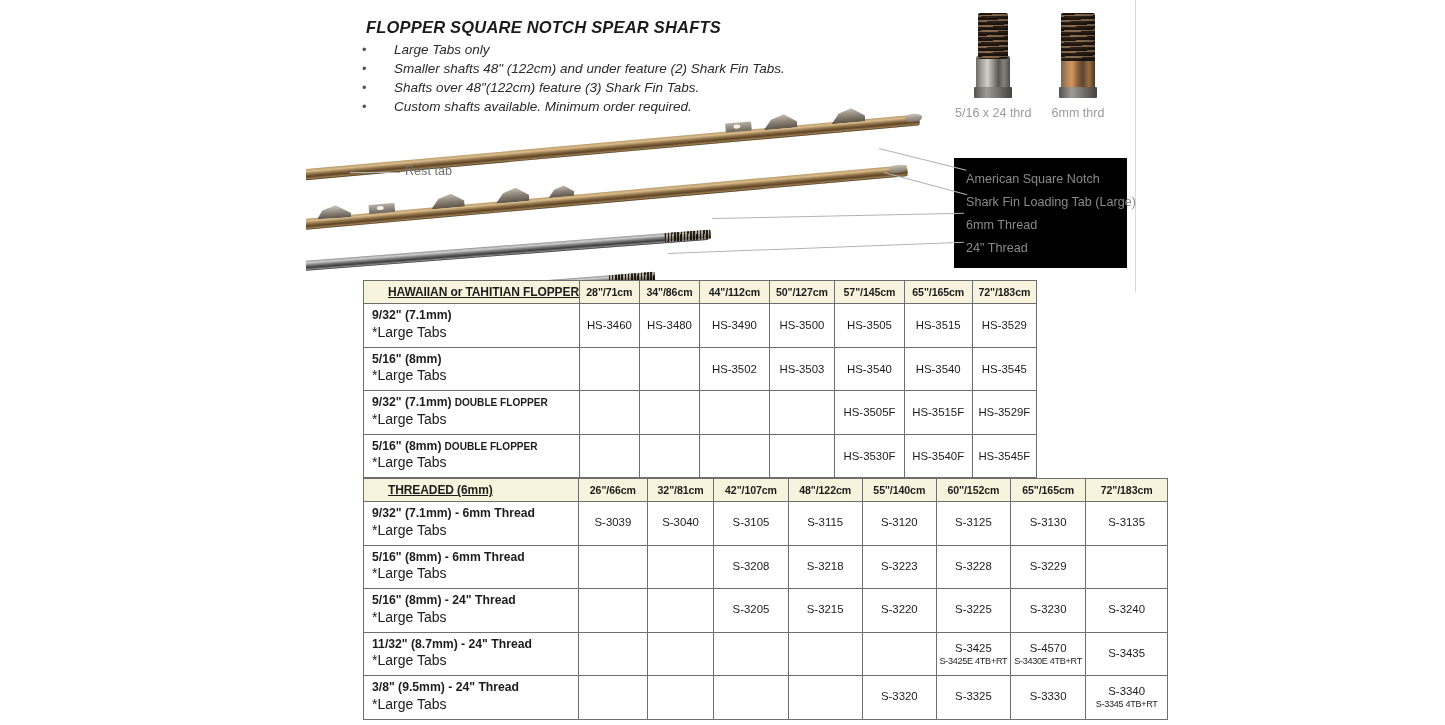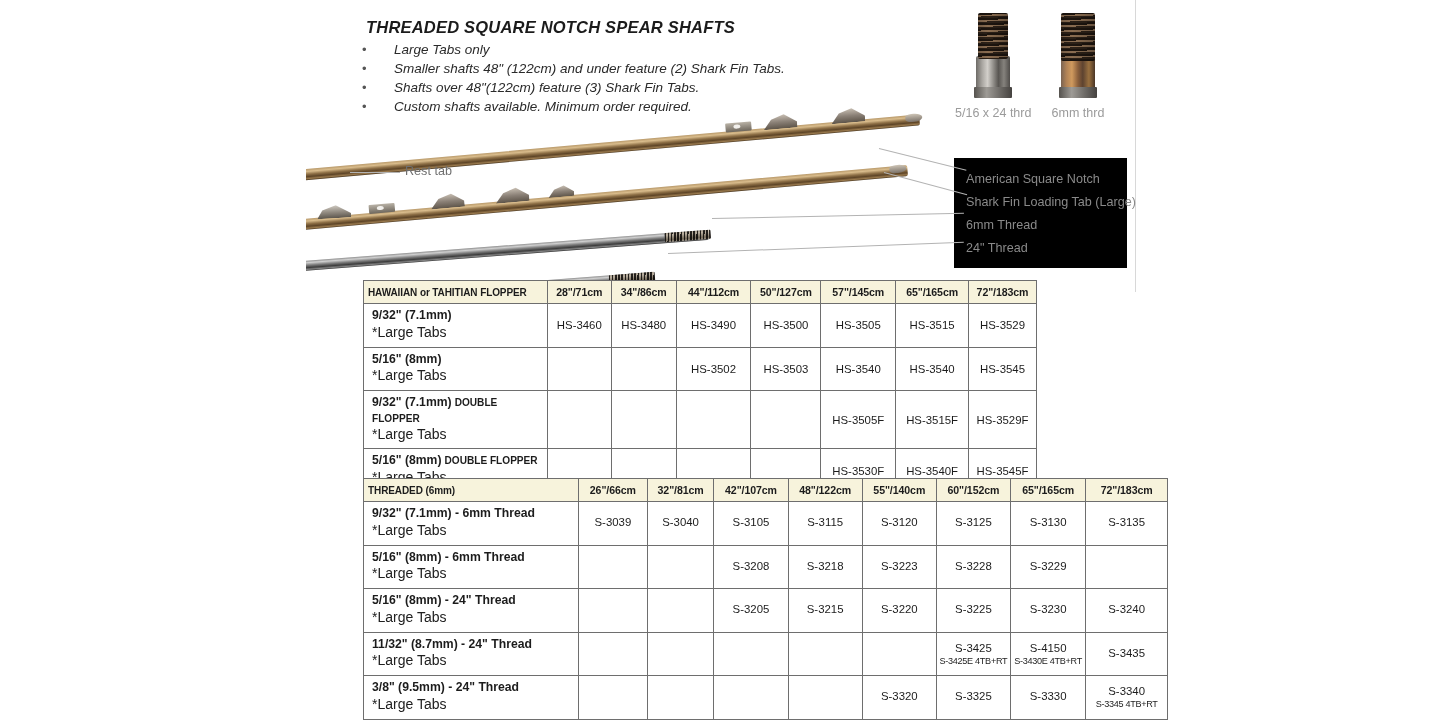--- a/index.html
+++ b/index.html
@@ -110,21 +110,21 @@
   
   table{border-collapse:collapse;position:absolute;}
   table td,table th{
     border:1px solid #6e6e6e;padding:0;color:#1c1c1c;vertical-align:middle;
     font-size:11px;text-align:center;background:#fff;
   }
   thead th{
     background:#f7f3dc;font-weight:bold;font-size:10.6px;height:22px;
     letter-spacing:-.1px;white-space:nowrap;
   }
-  thead th.lbl{text-align:left;padding-left:4px;font-size:10px;}
+  thead th.lbl{text-align:left;padding-left:24px;font-size:12px;text-decoration:underline;}
   td.lbl{
     text-align:left;padding:4px 0 5px 8px;line-height:1.28;
   }
   td.lbl .big{font-weight:bold;font-size:12.2px;}
   td.lbl .sm{font-weight:bold;font-size:10.1px;}
   td.lbl .sub{font-size:14px;color:#202020;}
   td.v{font-size:11.4px;white-space:nowrap;}
   td.v .main{display:block;}
   td.v .extra{display:block;font-size:9.1px;margin-top:2px;letter-spacing:-.3px;}
   .t1{left:363px;top:280px;width:674px;}
@@ -133,21 +133,21 @@
   .t2 tbody tr{height:41px;}
   .t2 tr.tall{height:43px;}
 </style>
 </head>
 <body>
 
 <div id="page">
 
   <div class="gutter-rule"></div>
 
-  <div class="heading">THREADED SQUARE NOTCH SPEAR SHAFTS</div>
+  <div class="heading">FLOPPER SQUARE NOTCH SPEAR SHAFTS</div>
 
   <div class="bullets">
     <div class="blt">
       <span class="dot">•</span>
       <span class="txt">Large Tabs only</span>
     </div>
     <div class="blt">
       <span class="dot">•</span>
       <span class="txt">Smaller shafts 48" (122cm) and under feature (2) Shark Fin Tabs.</span>
     </div>
@@ -471,21 +471,21 @@
           </td>
         <td class="v">
             <span class="main"></span>
             <span class="extra"></span>
           </td>
         <td class="v">
             <span class="main">S-3425</span>
             <span class="extra">S-3425E 4TB+RT</span>
           </td>
         <td class="v">
-            <span class="main">S-4150</span>
+            <span class="main">S-4570</span>
             <span class="extra">S-3430E 4TB+RT</span>
           </td>
         <td class="v">
             <span class="main">S-3435</span>
             <span class="extra"></span>
           </td>
       </tr>
       <tr class="tall">
         <td class="lbl">
           <span class="big">3/8" (9.5mm) - 24" Thread</span><br>

